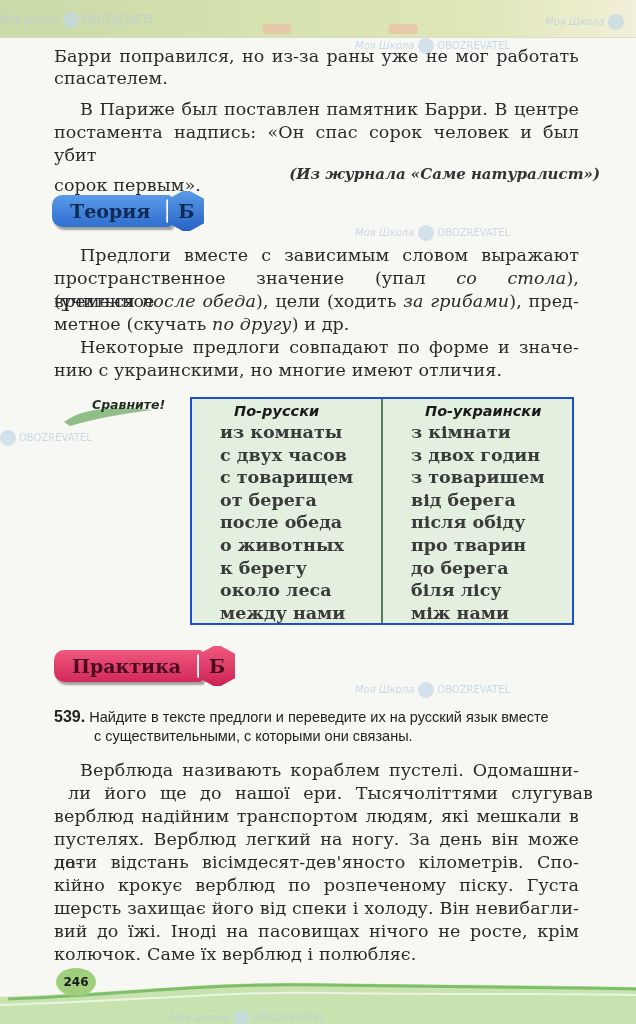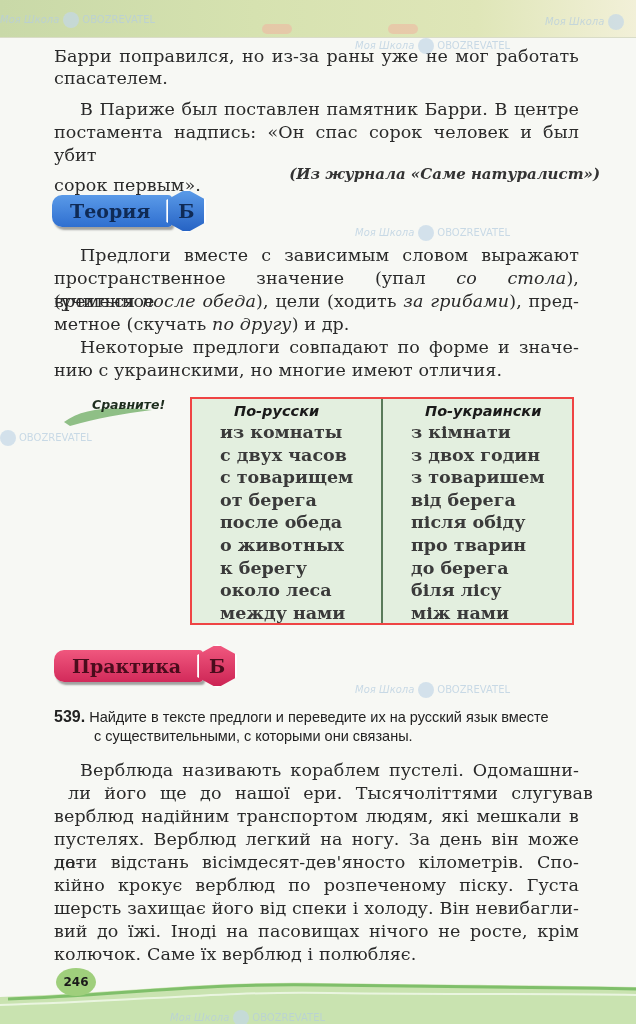--- a/index.html
+++ b/index.html
@@ -32,21 +32,21 @@
   .theory .pill { background: linear-gradient(#5a9ae8, #2f6fd0); color: #0f2a55; }
   .theory .hex { background: linear-gradient(#5a9ae8, #2663c4); color: #0f2a55; }
   .practice .pill { background: linear-gradient(#f0577e, #d22a5a); color: #4a0c1c; }
   .practice .hex { background: linear-gradient(#f0577e, #cc2454); color: #4a0c1c; }
 
   .compare-label { position: absolute; left: 92px; top: 397px; font-family: "DejaVu Sans", sans-serif; font-style: italic; font-weight: bold; font-size: 12.5px; color: #1e2d1e; }
   .leaf { position: absolute; left: 62px; top: 406px; width: 92px; height: 20px; }
 
   .cmp-table {
     position: absolute; left: 190px; top: 397px; width: 384px; height: 228px;
-    background: #e3efdf; border: 2px solid #ef4444; display: flex;
+    background: #e3efdf; border: 2px solid #1d4ed8; display: flex;
   }
   .cmp-col { flex: 1; padding: 3px 0 0 28px; font-size: 17.5px; line-height: 22.6px; font-weight: bold; color: #3a3a3a; }
   .cmp-col + .cmp-col { border-left: 2px solid #5a7a5a; }
   .cmp-head { font-family: "DejaVu Sans", sans-serif; font-style: italic; font-weight: bold; font-size: 14.5px; color: #1a1a1a; line-height: 19px; margin-left: 14px; }
 
   .task { position: absolute; left: 54px; top: 707px; width: 540px; font-family: "Liberation Sans", sans-serif; font-size: 14.5px; line-height: 19px; color: #222; }
   .task .num { font-weight: bold; font-size: 16px; }
   .task .cont { padding-left: 40px; display: block; }
 
   .footer-wave { position: absolute; left: 0; top: 975px; width: 636px; height: 49px; }

